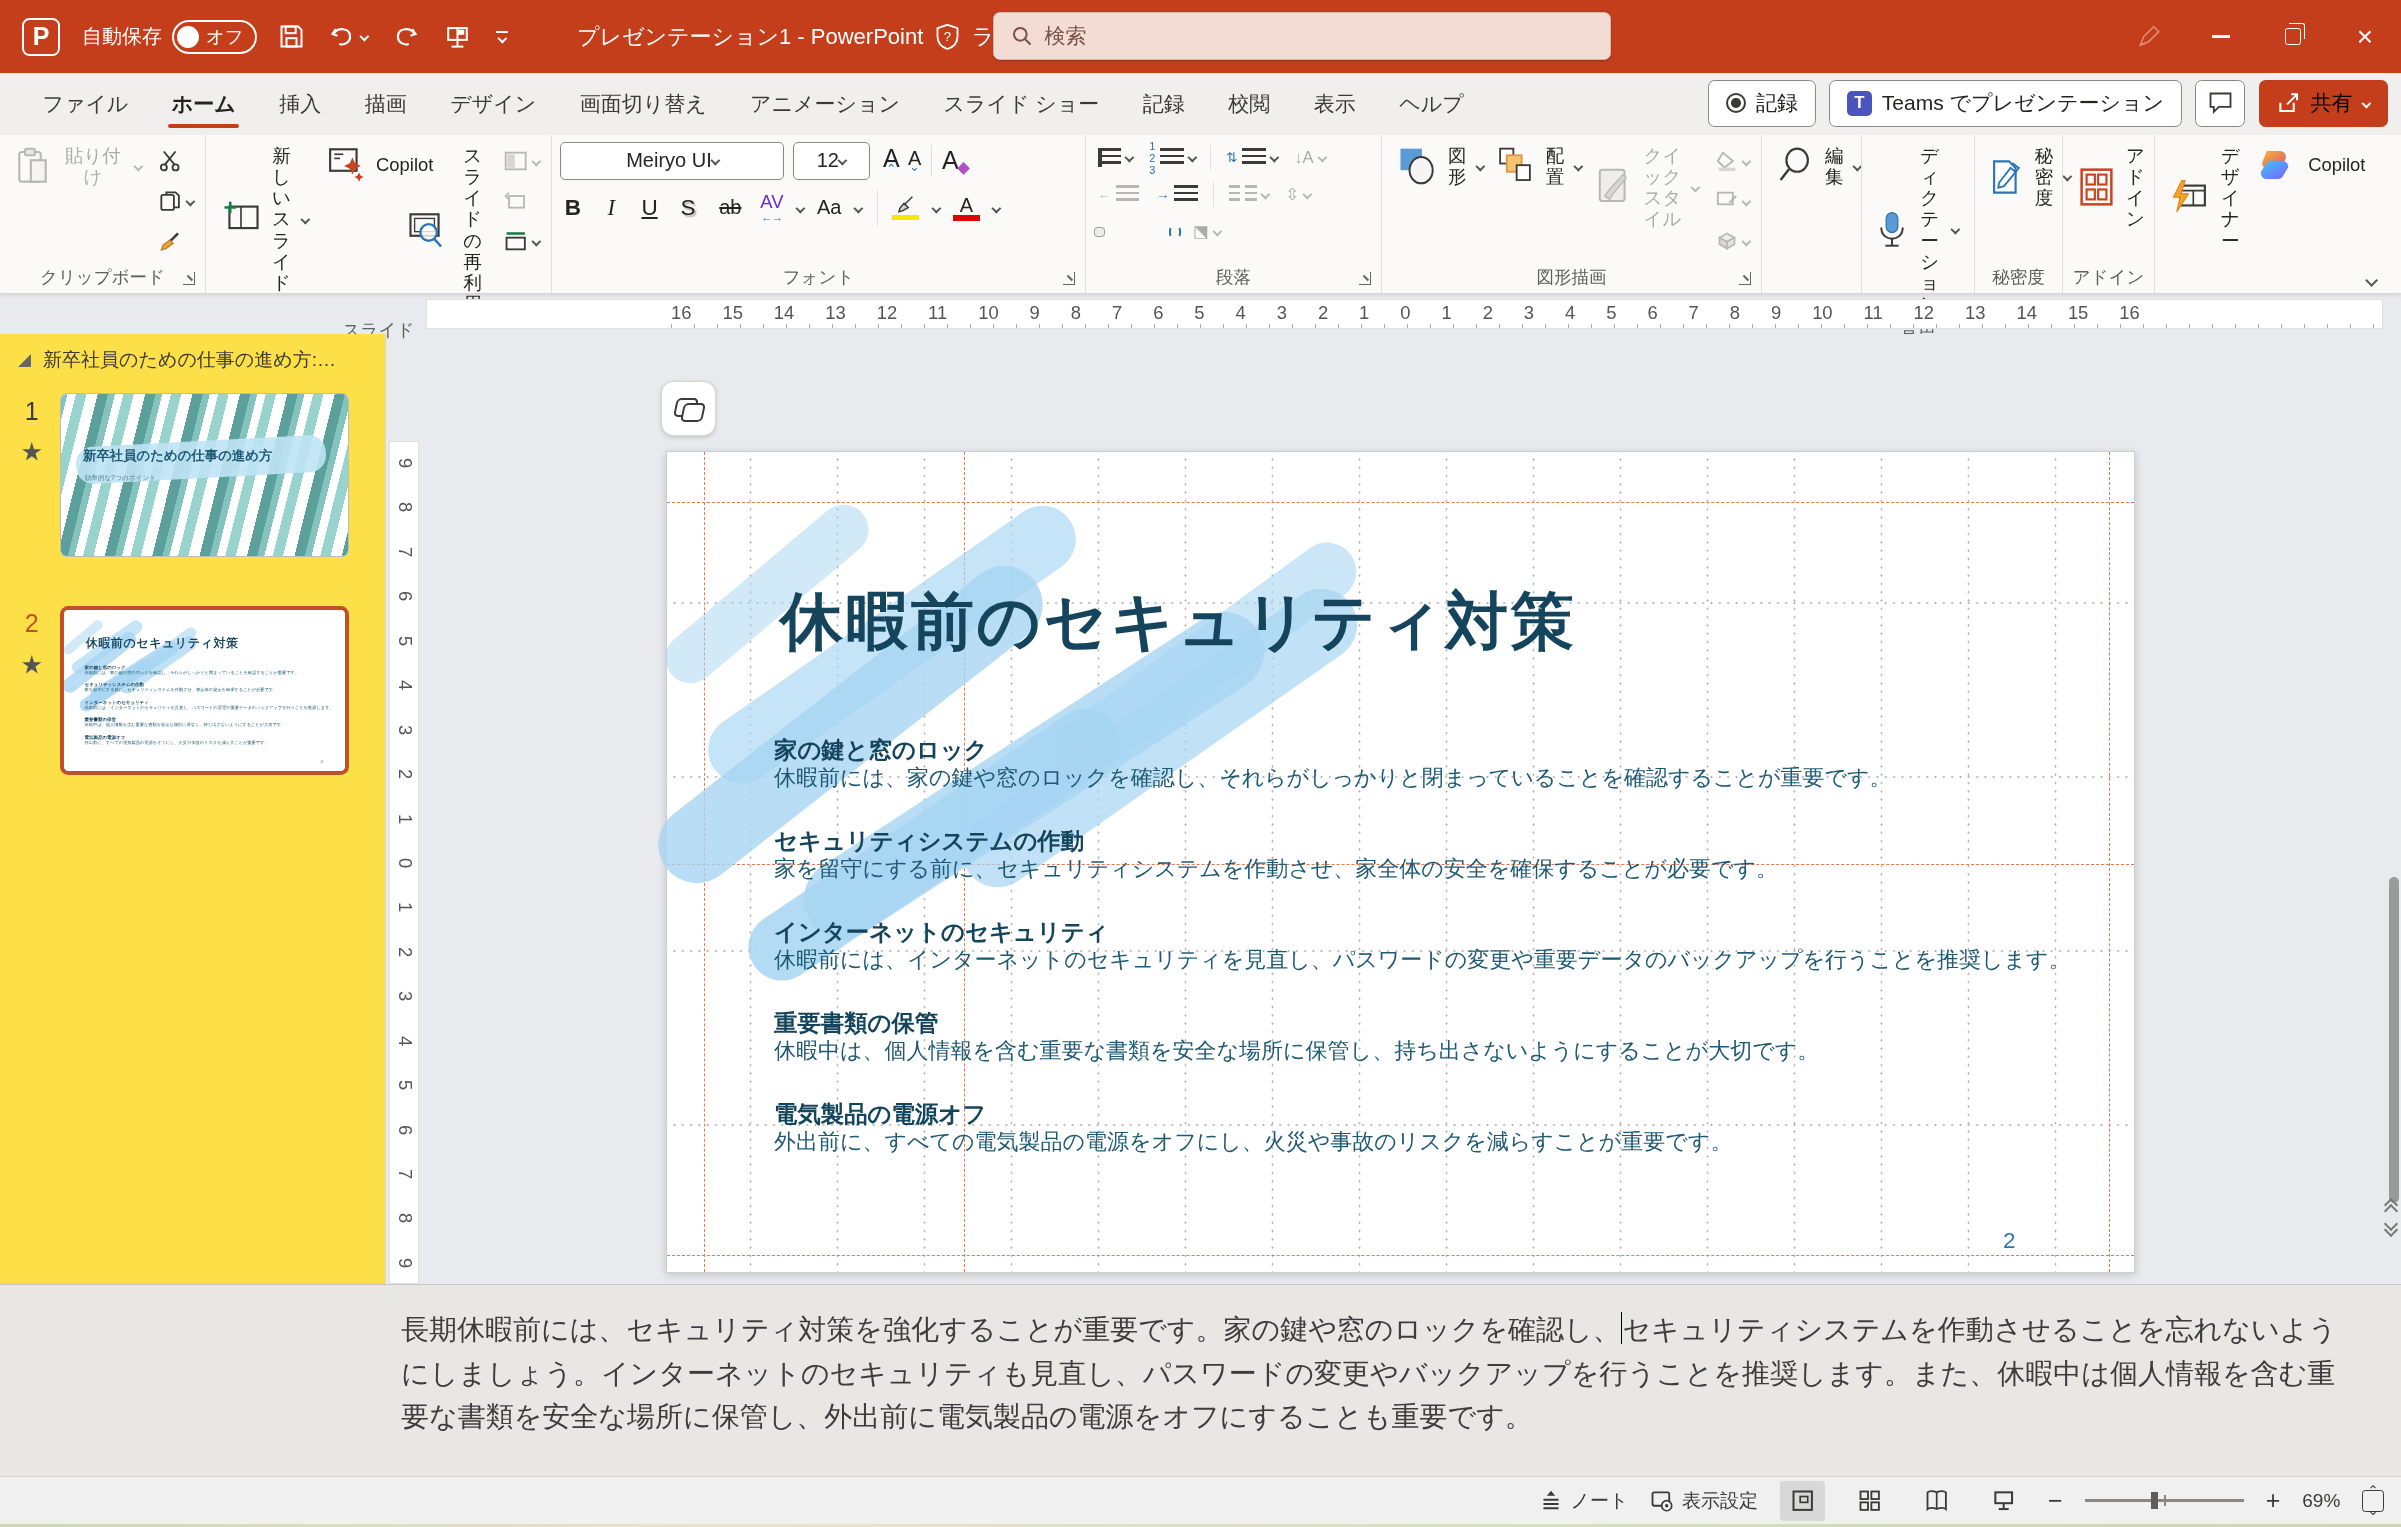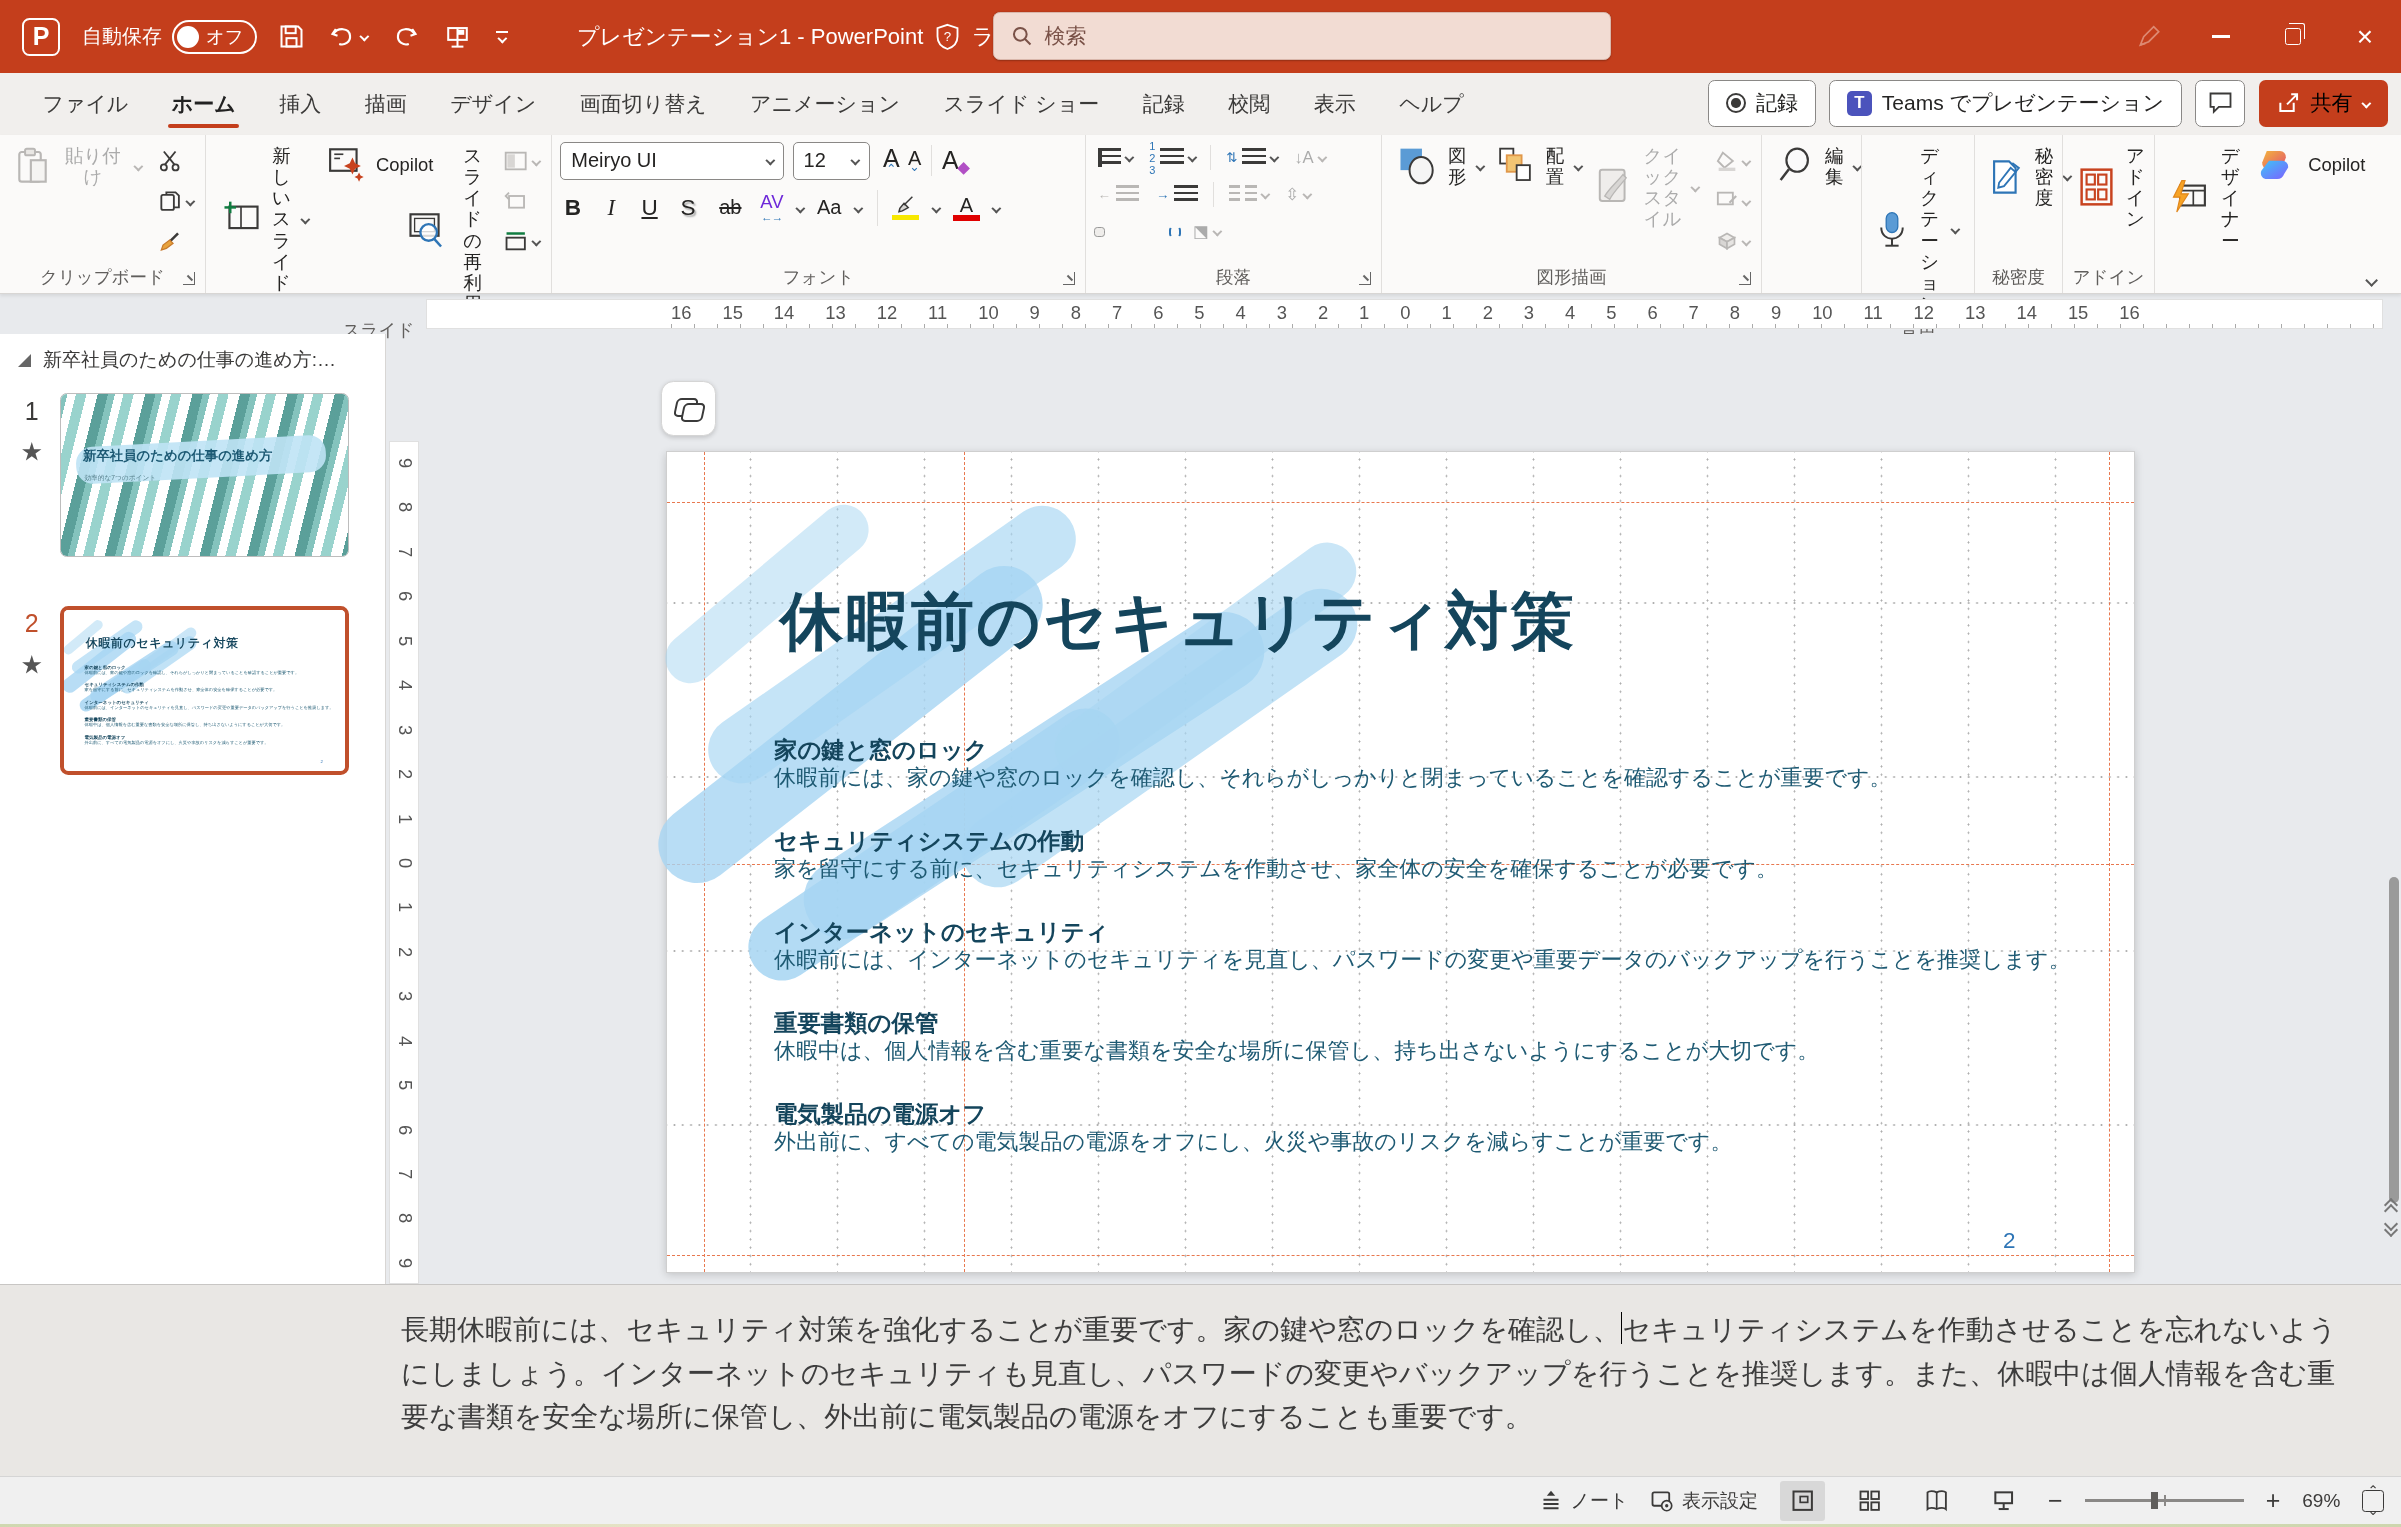--- a/index.html
+++ b/index.html
@@ -70,21 +70,21 @@
     background:#666; transform:rotate(45deg); transform-origin:right bottom; }
   .bigbtn { display:flex; flex-direction:row; align-items:center; justify-content:flex-start;
     gap:11px; padding:3.3px 6.7px; border-radius:5px; min-width:73px; }
   .bigbtn .blabel { font-size:18.4px; color:#252423; text-align:center; line-height:1.15; }
   .bigbtn.disabled .blabel { color:#ABABAB; }
   .icon46 { width:43px; height:40px; display:flex; align-items:center; justify-content:center; }
   .minicol { display:flex; flex-direction:column; justify-content:space-between; height:119px; padding:3.3px 0; }
   .minibtn { display:flex; align-items:center; gap:5px; height:32px; padding:0 3.3px; }
   .glyph { font-size:22.5px; color:#252423; }
   .disabled .glyph, .glyph.gray { color:#ABABAB; }
-  .combo { display:flex; align-items:center; justify-content:space-between; background:#fff;
+  .combo { display:flex; align-items:center; justify-content:center; background:#fff;
     border:1.7px solid #8a8886; border-radius:5px; height:38px; padding:16px 10px; font-size:20px; color:#252423; }
   .vdiv { width:0.8px; background:#E1DFDD; align-self:stretch; margin:3.3px 1.7px; }
   .lines-icon { width:23.4px; height:18.4px;
     background:repeating-linear-gradient(to bottom, #3b3a39 0 2.5px, transparent 2.5px 6.7px); }
   .lines-icon.gray { background:repeating-linear-gradient(to bottom, #b9b7b5 0 2.5px, transparent 2.5px 6.7px); }
   .alignbtn { padding:4.2px; border-radius:3.3px; border:1.7px solid transparent; }
   .alignbtn.selected { border-color:#999; background:#EFEDEB; }
   .fontrow2 { display:flex; align-items:center; gap:13.4px; height:43px; }
   .fx { font-size:22.5px; color:#252423; width:25px; text-align:center; }
   .colorbar { display:block; width:27px; height:5.8px; margin-top:0.8px; }
@@ -98,21 +98,21 @@
     background-size:100% 5.8px; background-position:244px 24px; background-repeat:no-repeat; }
   .hruler-nums { position:absolute; left:244px; top:1.7px; width:1469px; display:flex; justify-content:space-between;
     font-size:18.4px; color:#555; }
   .vruler { position:absolute; left:386px; top:334px; width:37px; height:950px; }
   .vruler-strip { position:absolute; left:3.3px; top:107px; width:30px; height:843px; background:#fff; border:0.8px solid #E0E0E0; }
   .vruler-nums { position:absolute; left:0; top:10px; height:822px; width:30px; display:flex; flex-direction:column;
     justify-content:space-between; align-items:center; font-size:18.4px; color:#555; }
   .vruler-nums span { transform:rotate(90deg); display:block; }
 
   
-  .slides-panel { position:absolute; left:0; top:334px; width:386px; height:950px; background:#ffffff;
+  .slides-panel { position:absolute; left:0; top:334px; width:386px; height:950px; background:#fde047;
     border-right:0.8px solid #D8D6D4; overflow:hidden; }
   .panel-header { display:flex; align-items:center; gap:11.7px; padding:13.4px 8.3px 8.3px 18.4px; font-size:19px; color:#3b3a39; }
   .tri-collapse { width:0; height:0; border-left:13.4px solid transparent; border-bottom:13.4px solid #666; }
   .thumb-row { display:flex; gap:8.3px; padding:11.7px 8.3px 11.7px 11.7px; }
   .thumb-gutter { width:40px; display:flex; flex-direction:column; align-items:center; gap:11.7px; padding-top:3.3px; }
   .thumb-num { font-size:25px; color:#3b3a39; }
   .thumb-num.current { color:var(--selection-orange); }
   .star { font-size:22px; color:#555; }
   .thumb1 { width:289px; height:164px; background:#fff; border:1.7px solid #BDBDBD; border-radius:6.7px;
     overflow:hidden; position:relative; }

